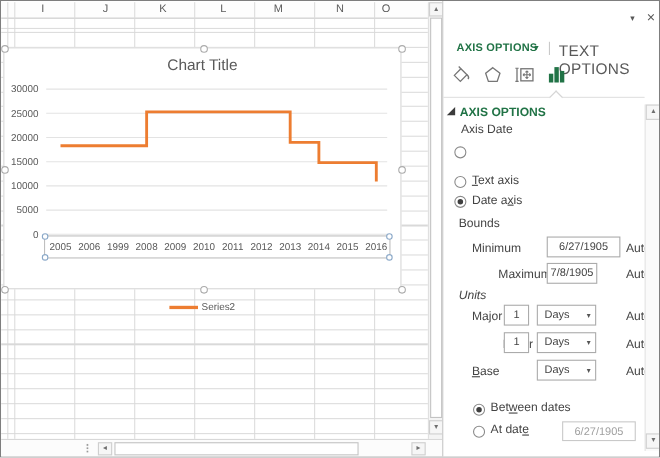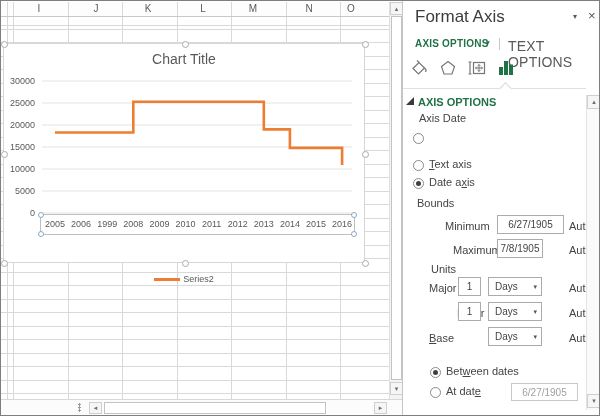--- a/index.html
+++ b/index.html
@@ -150,21 +150,20 @@
         <div class="frame-handle" style="left: 358px; top: -3px;"></div>
         <div class="frame-handle" style="left: -3px; top: 107px;"></div>
         <div class="frame-handle" style="left: 358px; top: 107px;"></div>
         <div class="frame-handle" style="left: -3px; top: 216px;"></div>
         <div class="frame-handle" style="left: 178px; top: 216px;"></div>
         <div class="frame-handle" style="left: 358px; top: 216px;"></div>
       </div>
   </div>
 
   <div id="panel">
-    <div id="panel-title">Format Axis</div>
     <span class="pane-ctl" style="left:170px;top:11px;font-size:8px;">▾</span>
     <span class="pane-ctl" style="left:185px;top:7px;font-size:13px;">×</span>
 
     <span class="tab-green" style="left:12px;top:37px;">AXIS OPTIONS</span>
     <span class="tab-green" style="left:83px;top:38px;font-size:7px;">▾</span>
     <span class="tab-div" style="left:96px;top:37px;"></span>
     <span class="tab-gray" style="left:105px;top:37px;">TEXT OPTIONS</span>
 
     <span class="icon" style="left:6px;top:57px;">
       <svg width="20" height="20" viewBox="0 0 20 20">
@@ -209,29 +208,29 @@
     <span class="radio" style="left:10px;top:132px;"></span>
 
     <span class="radio" style="left:10px;top:159px;"></span>
     <span class="lbl" style="left:26px;top:157px;"><span class="u">T</span><span>ext axis</span></span>
 
     <span class="radio sel" style="left:10px;top:177px;"></span>
     <span class="lbl" style="left:26px;top:175px;"><span>Date a</span><span class="u">x</span><span>is</span></span>
 
     <span class="grp" style="left:14px;top:196px;">Bounds</span>
 
-    <span class="lbl" style="left:26px;top:219px;margin-left:16px;">Minimum</span>
+    <span class="lbl" style="left:26px;top:219px;">Minimum</span>
     <input class="txt-input" style="left: 94px; top: 214px; width: 67px; height: 19px;" value="6/27/1905">
     <span class="auto" style="left:166px;top:219px;">Auto</span>
 
     <span class="lbl" style="left:26px;top:243px;margin-left:24px;">Maximum</span>
     <input class="txt-input" style="left: 94px; top: 238px; width: 46px; height: 19px;" value="7/8/1905">
     <span class="auto" style="left:166px;top:243px;">Auto</span>
 
-    <span class="grp" style="left:28px;top:262px;">Units</span>
+    <span class="grp" style="left:14px;top:262px;font-style:italic;">Units</span>
 
     <span class="lbl" style="left:26px;top:281px;">Major</span>
     <input class="txt-input" style="left: 55px; top: 276px; width: 23px; height: 19px;" value="1">
     <div class="select" style="left:85px;top:276px;width:54px;height:19px;">
         <span>Days</span>
         <span class="arr">▾</span>
       </div>
     <span class="auto" style="left:166px;top:281px;">Auto</span>
 
     <span class="lbl" style="left:26px;top:306px;padding-left:28px;">Minor</span>

